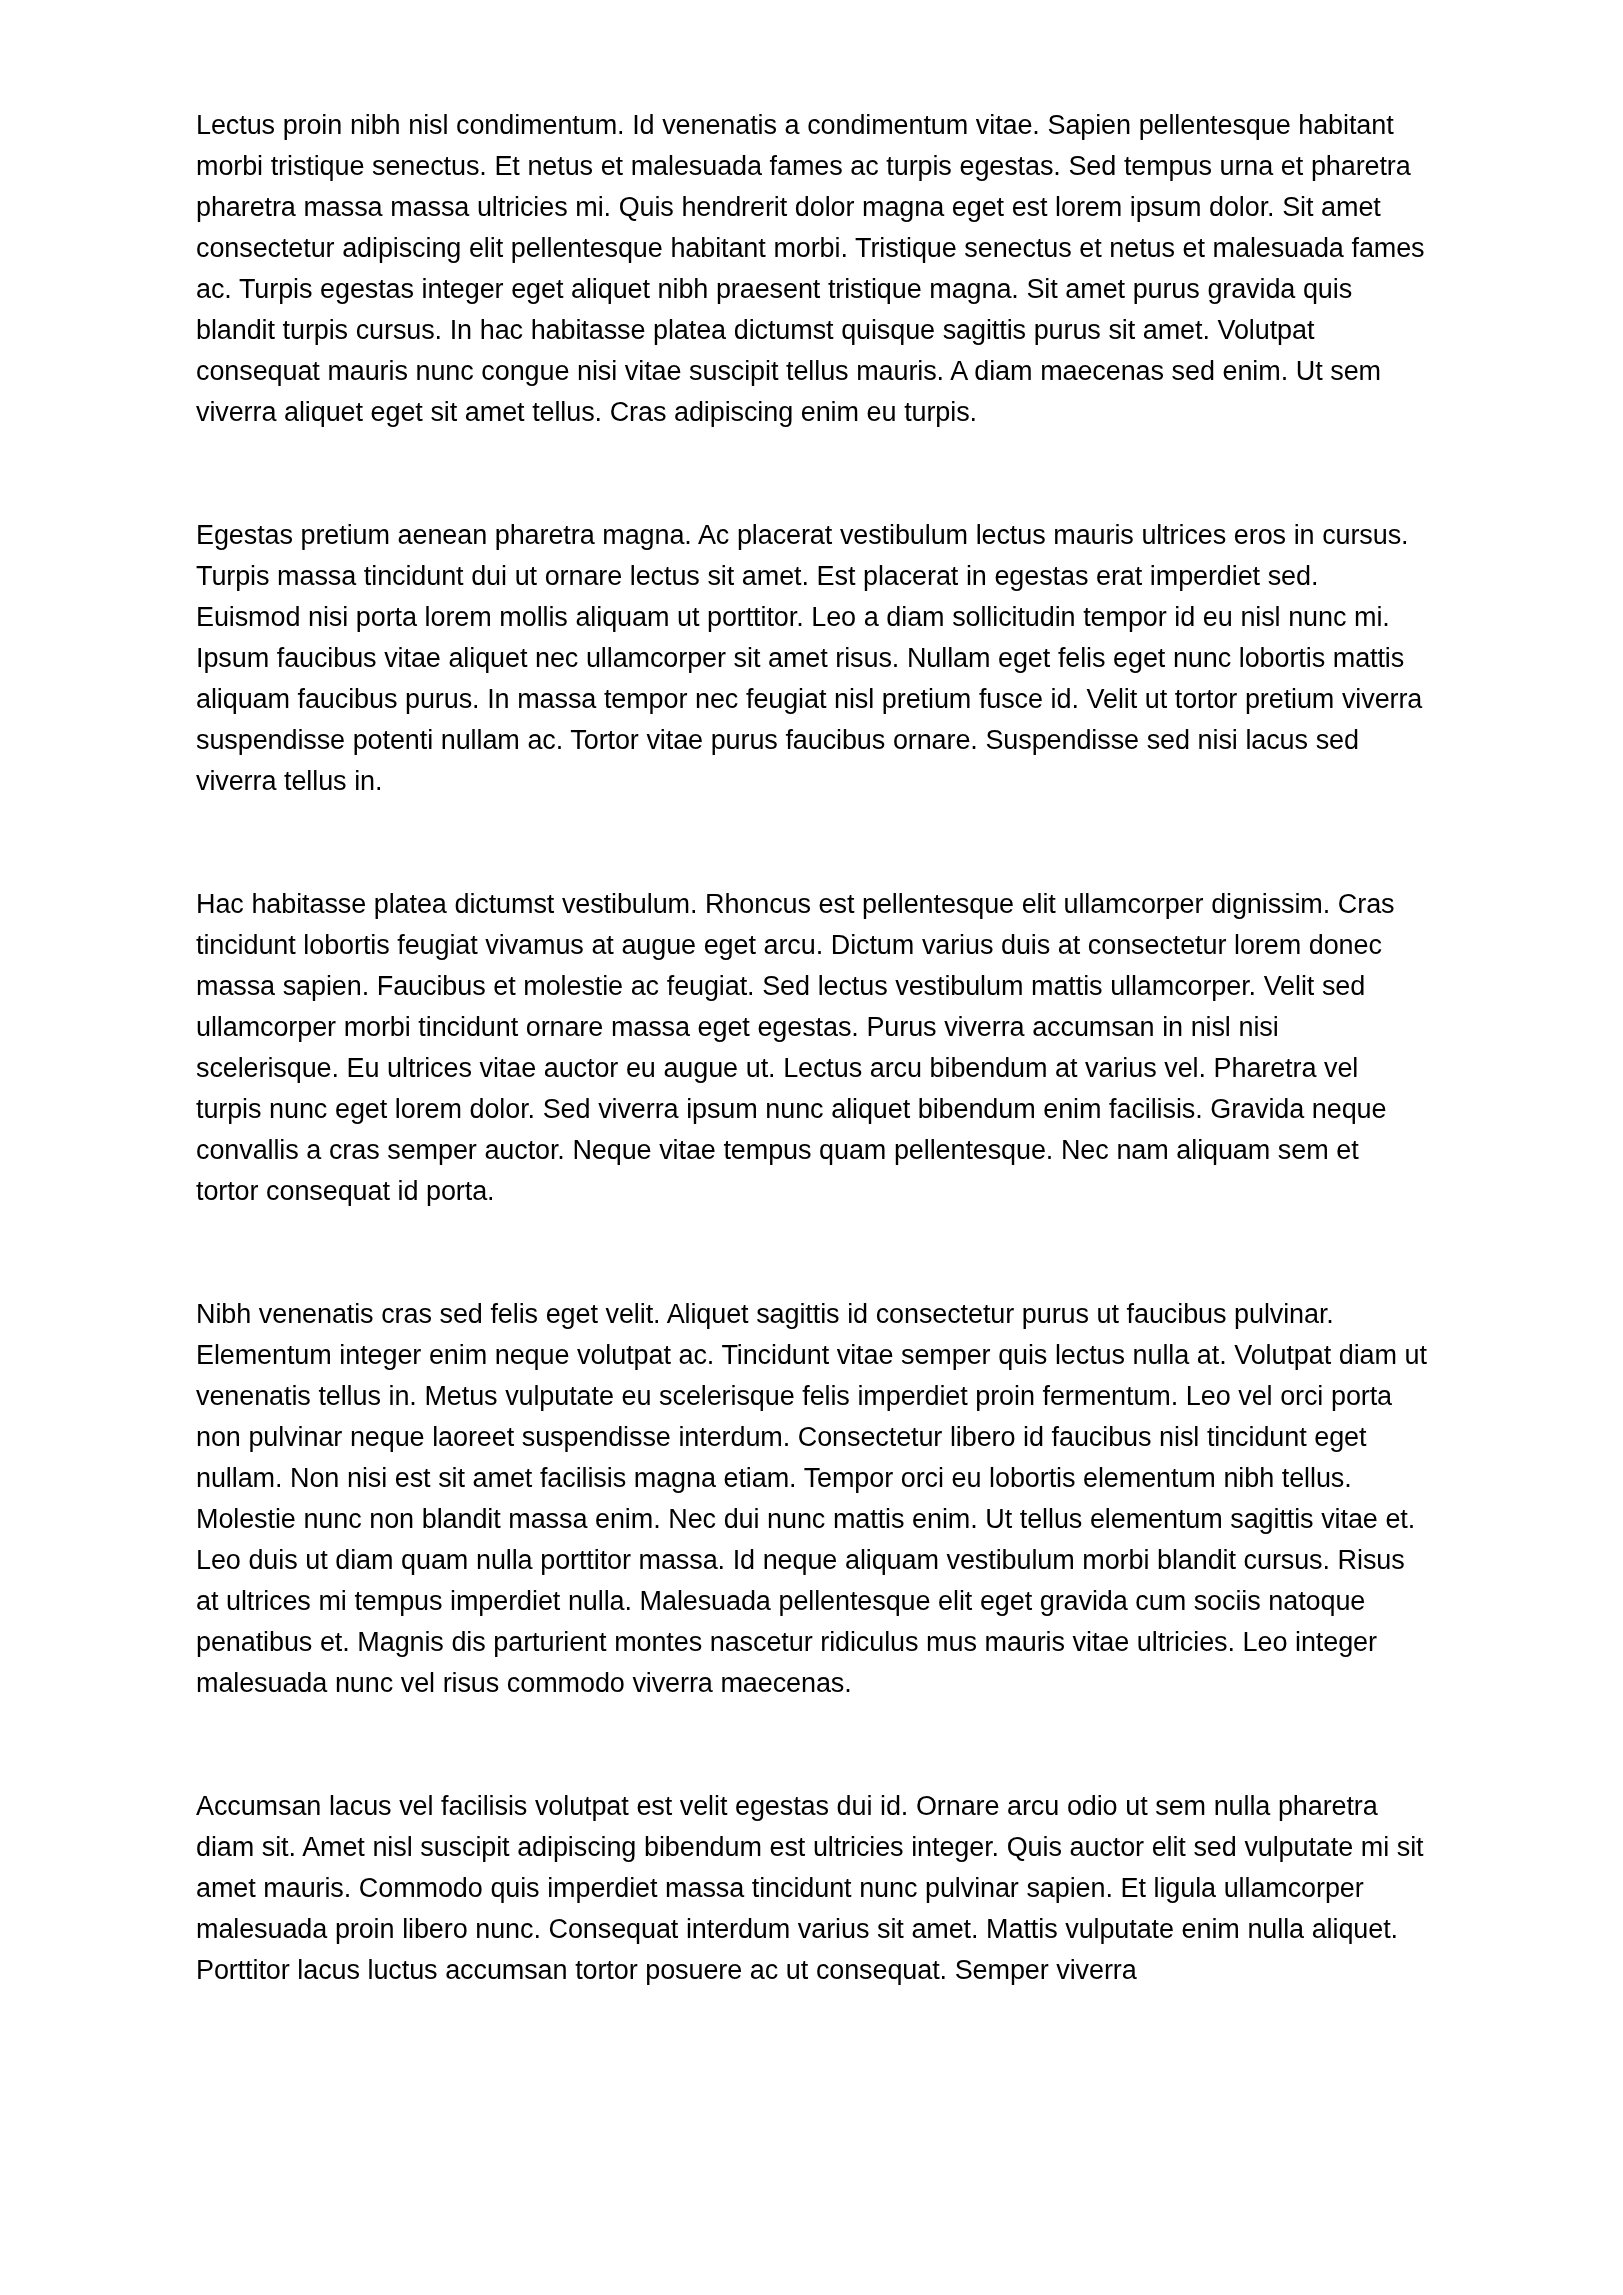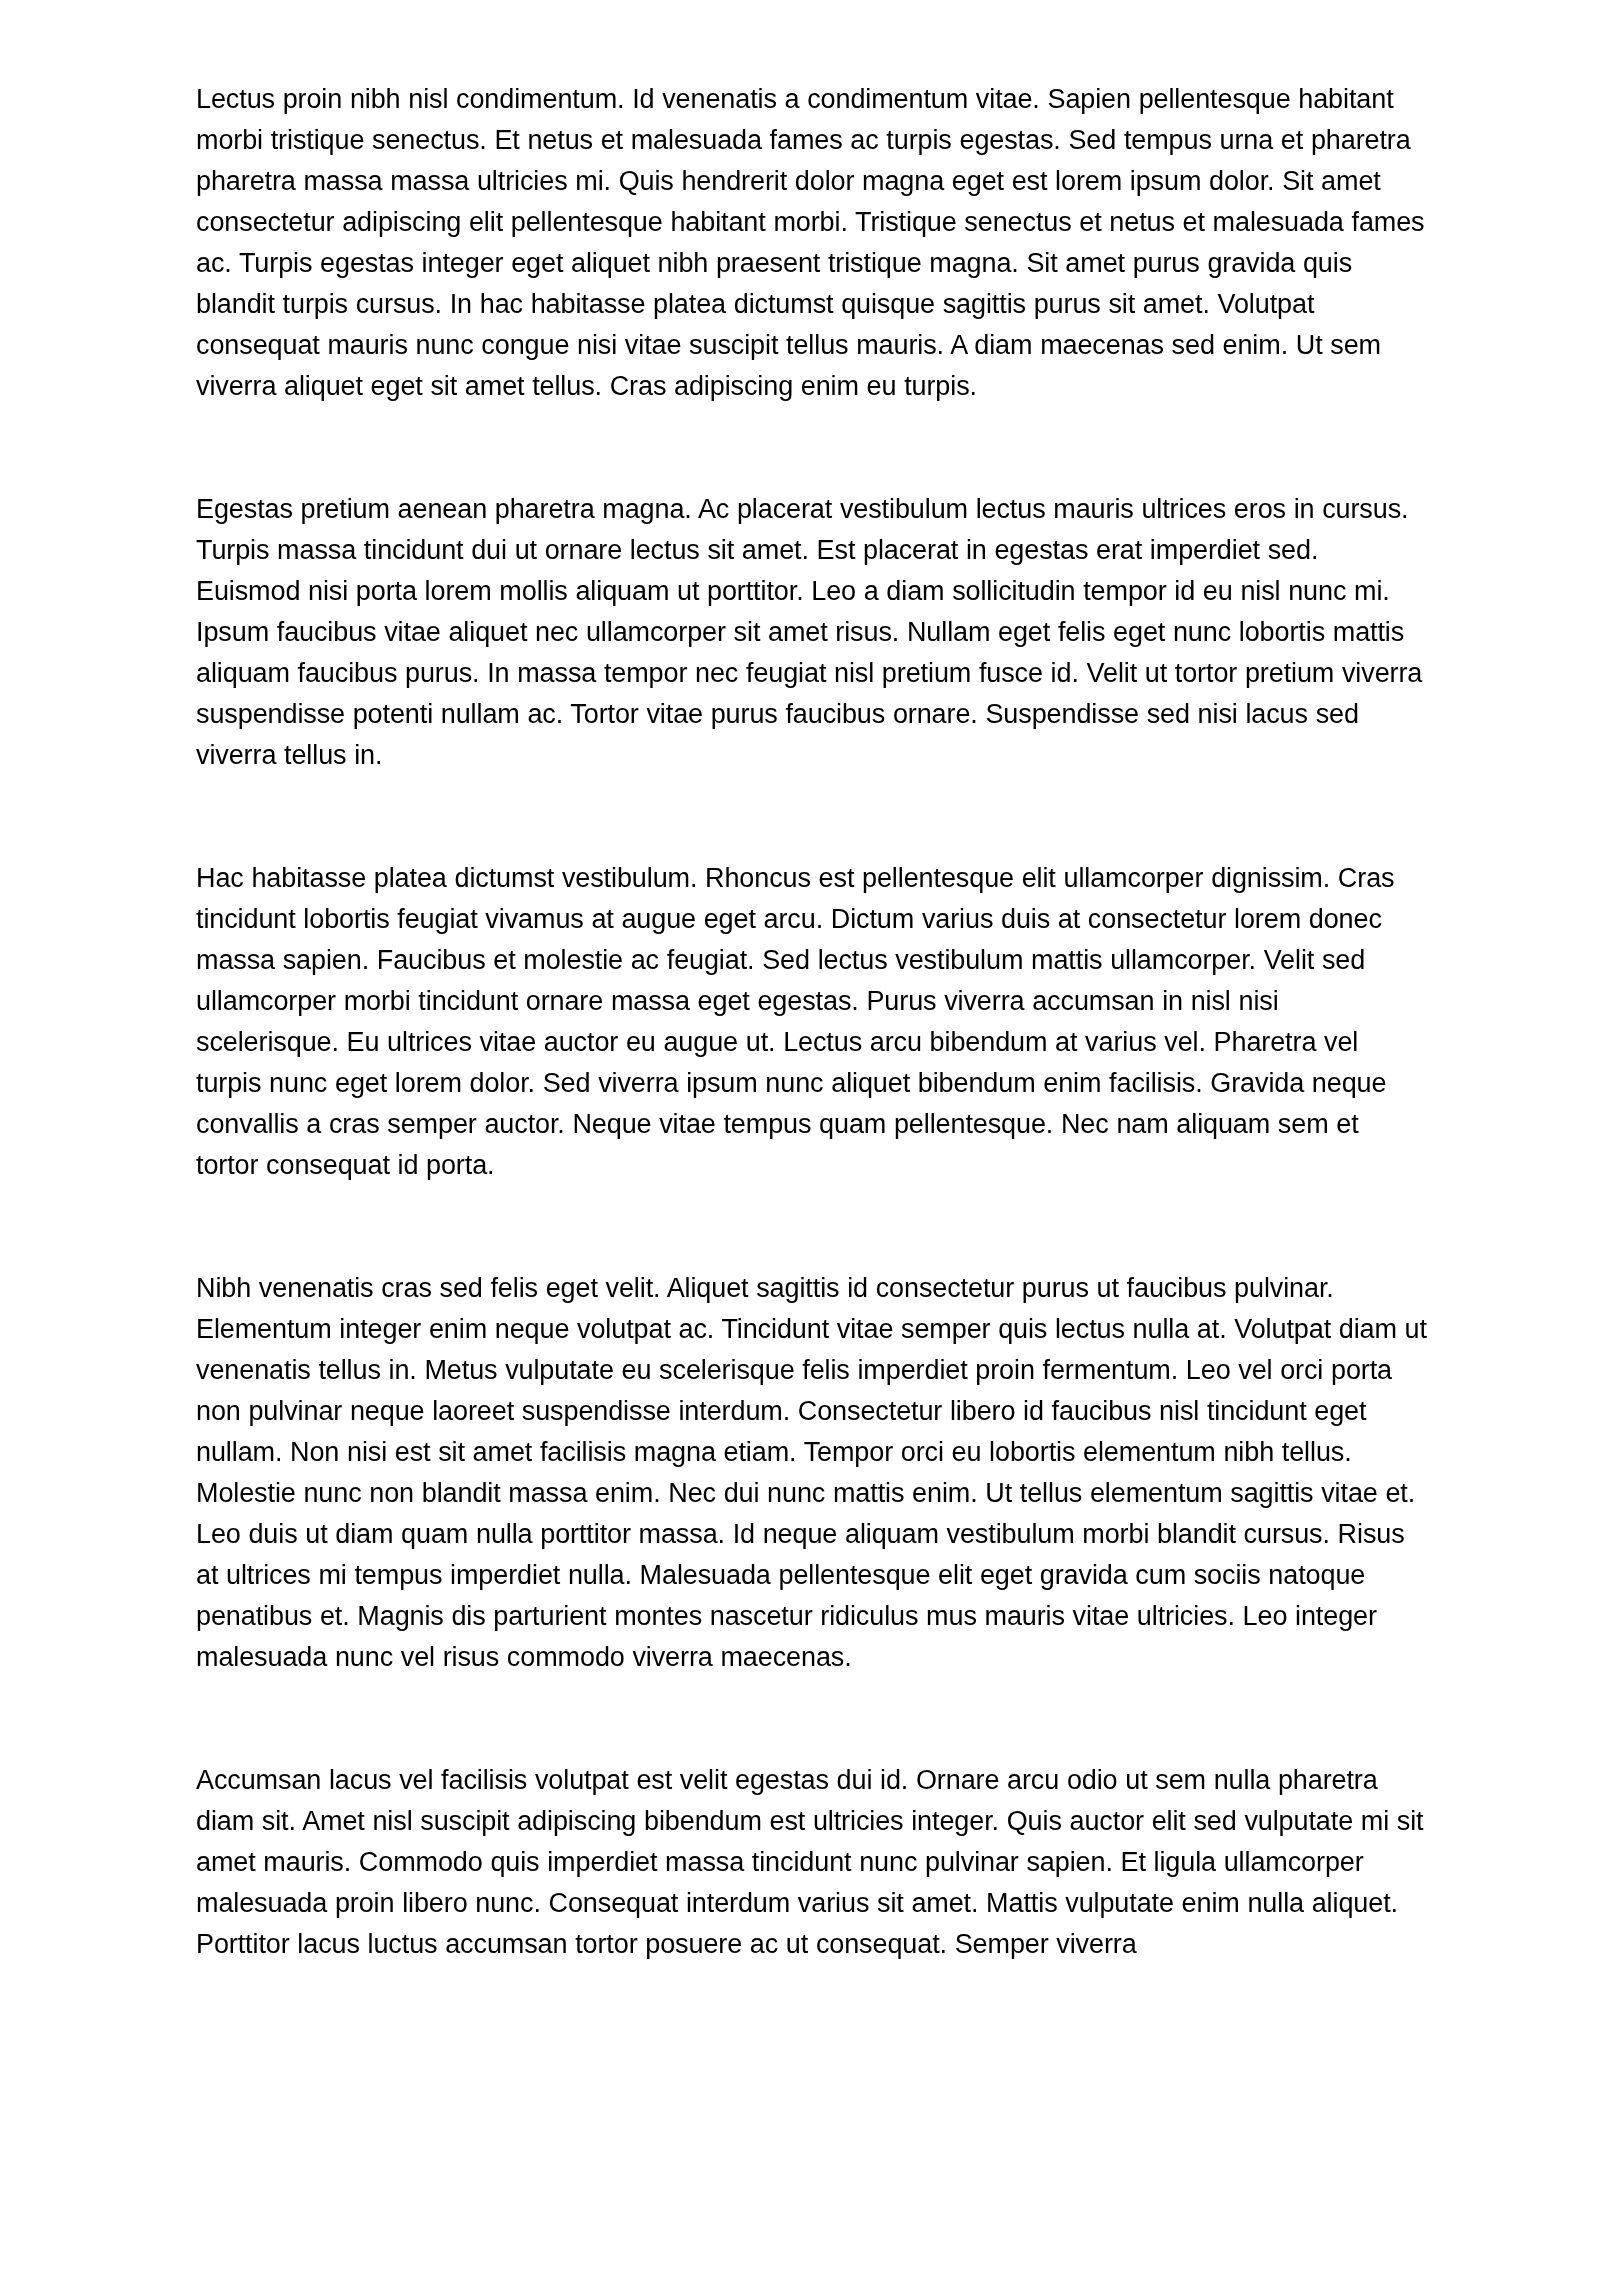--- a/index.html
+++ b/index.html
@@ -6,21 +6,21 @@
     margin: 0;
     padding: 0;
     background: #ffffff;
   }
   .page {
     position: relative;
     width: 1623px;
     height: 2295px;
     background: #ffffff;
     box-sizing: border-box;
-    padding: 79px 196px 0 196px;
+    padding: 105px 196px 0 196px;
     overflow: hidden;
   }
   .body-text {
     font-family: "Liberation Sans", sans-serif;
     font-size: 27px;
     line-height: 41px;
     color: #000000;
     text-align: left;
   }
   .para {

